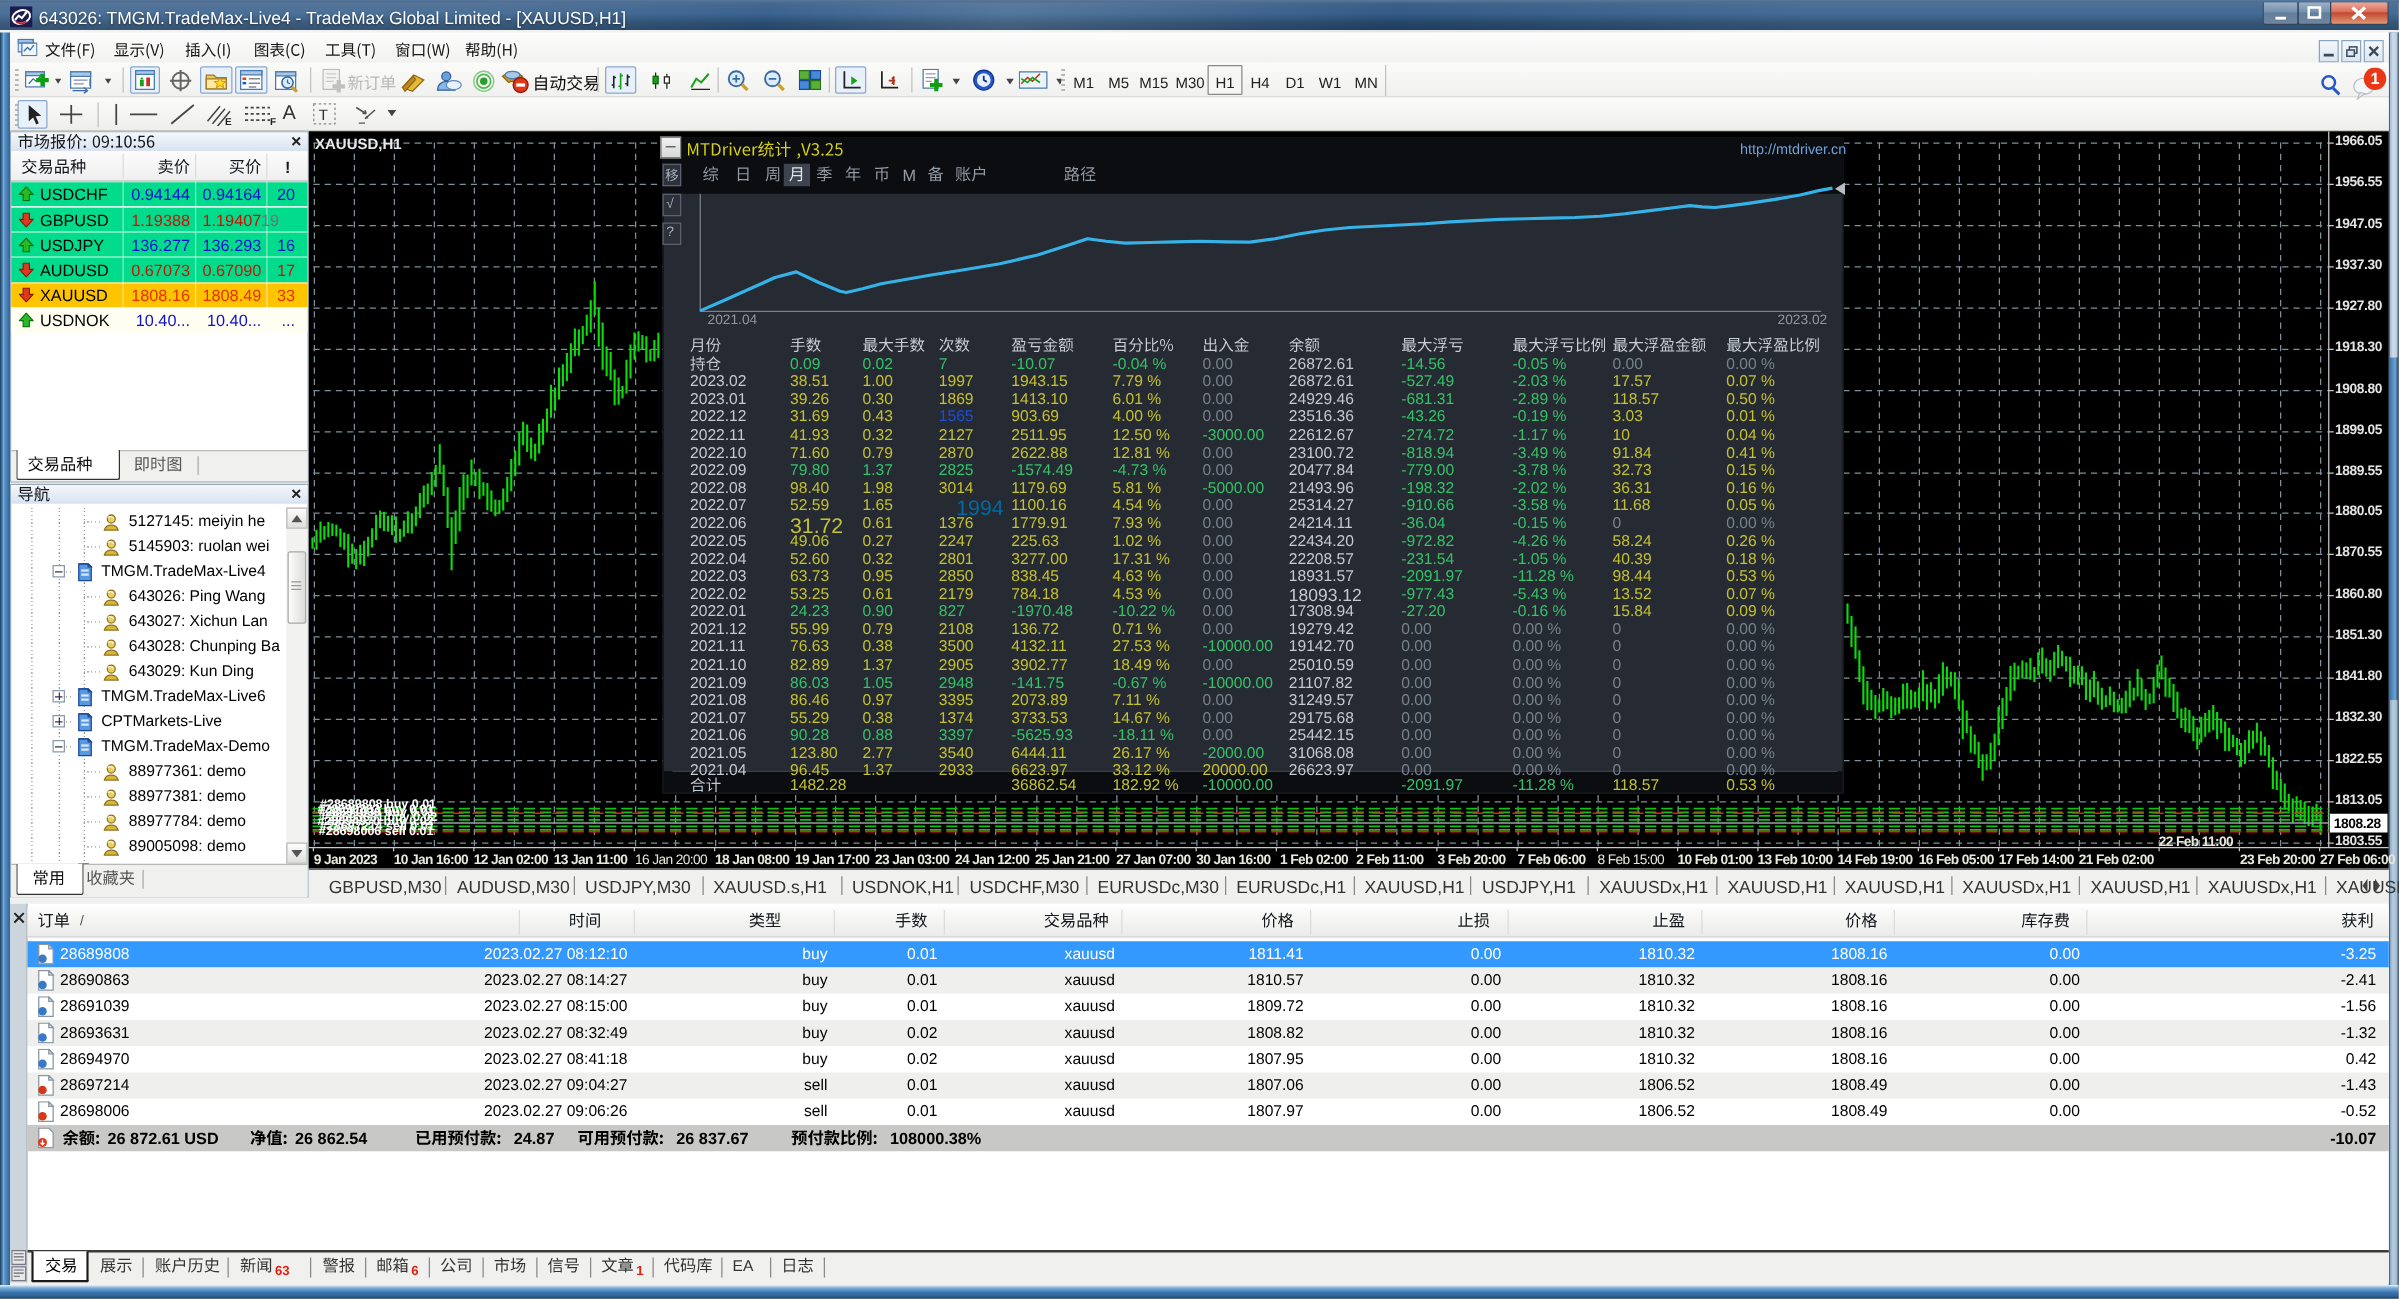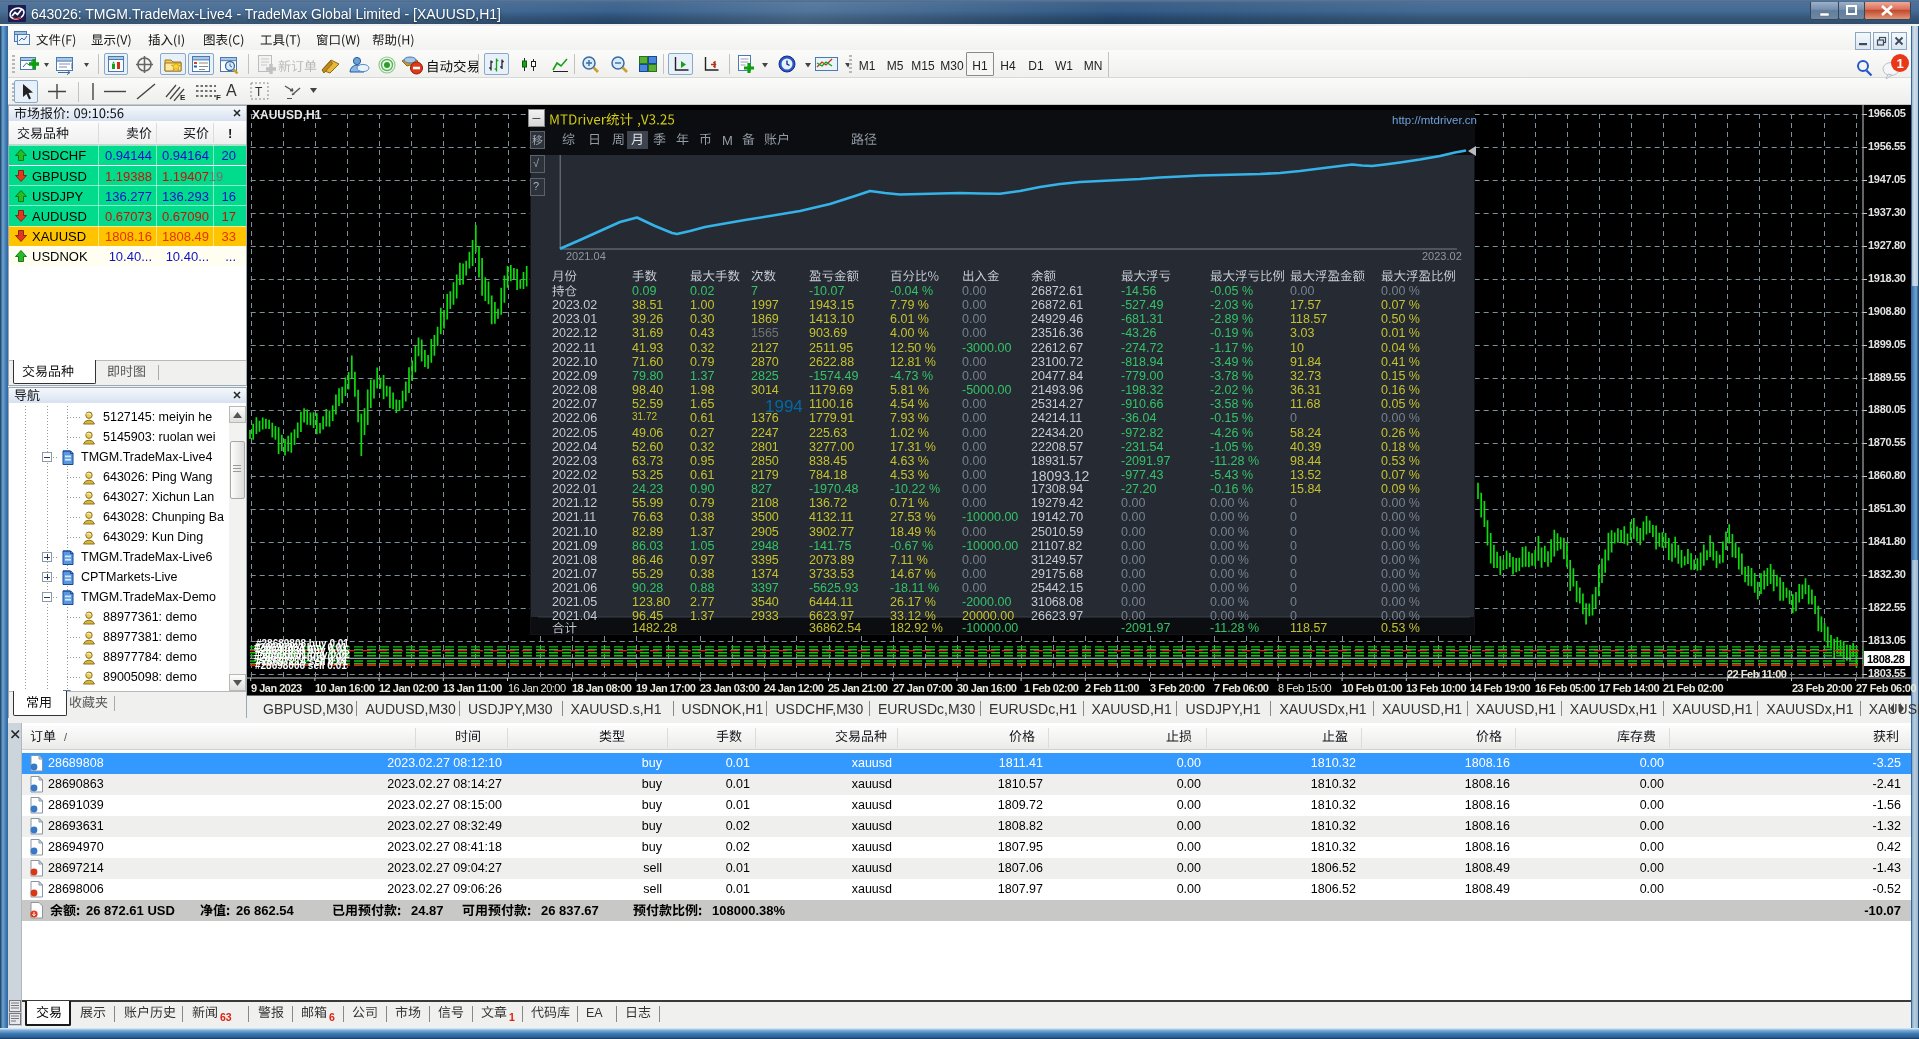--- a/index.html
+++ b/index.html
@@ -858,21 +858,21 @@
 <div class="abs" style="left:890px;top:312.3px;font-size:12.5px;color:#c4c230">6.01 %</div>
 <div class="abs" style="left:962px;top:312.3px;font-size:12.5px;color:#76828e">0.00</div>
 <div class="abs" style="left:1031px;top:312.3px;font-size:12.5px;color:#c3cad2">24929.46</div>
 <div class="abs" style="left:1121px;top:312.3px;font-size:12.5px;color:#35c268">-681.31</div>
 <div class="abs" style="left:1210px;top:312.3px;font-size:12.5px;color:#35c268">-2.89 %</div>
 <div class="abs" style="left:1290px;top:312.3px;font-size:12.5px;color:#c4c230">118.57</div>
 <div class="abs" style="left:1381px;top:312.3px;font-size:12.5px;color:#c4c230">0.50 %</div>
 <div class="abs" style="left:552px;top:326.4px;font-size:12.5px;color:#c3cad2">2022.12</div>
 <div class="abs" style="left:632px;top:326.4px;font-size:12.5px;color:#c4c230">31.69</div>
 <div class="abs" style="left:690px;top:326.4px;font-size:12.5px;color:#c4c230">0.43</div>
-<div class="abs" style="left:751px;top:326.4px;font-size:12.5px;color:#737373">1565</div>
+<div class="abs" style="left:751px;top:326.4px;font-size:12.5px;color:#1d4ed8">1565</div>
 <div class="abs" style="left:809px;top:326.4px;font-size:12.5px;color:#c4c230">903.69</div>
 <div class="abs" style="left:890px;top:326.4px;font-size:12.5px;color:#c4c230">4.00 %</div>
 <div class="abs" style="left:962px;top:326.4px;font-size:12.5px;color:#76828e">0.00</div>
 <div class="abs" style="left:1031px;top:326.4px;font-size:12.5px;color:#c3cad2">23516.36</div>
 <div class="abs" style="left:1121px;top:326.4px;font-size:12.5px;color:#35c268">-43.26</div>
 <div class="abs" style="left:1210px;top:326.4px;font-size:12.5px;color:#35c268">-0.19 %</div>
 <div class="abs" style="left:1290px;top:326.4px;font-size:12.5px;color:#c4c230">3.03</div>
 <div class="abs" style="left:1381px;top:326.4px;font-size:12.5px;color:#c4c230">0.01 %</div>
 <div class="abs" style="left:552px;top:340.6px;font-size:12.5px;color:#c3cad2">2022.11</div>
 <div class="abs" style="left:632px;top:340.6px;font-size:12.5px;color:#c4c230">41.93</div>
@@ -928,21 +928,21 @@
 <div class="abs" style="left:765px;top:397.2px;font-size:17px;color:#0369a1">1994</div>
 <div class="abs" style="left:809px;top:397.2px;font-size:12.5px;color:#c4c230">1100.16</div>
 <div class="abs" style="left:890px;top:397.2px;font-size:12.5px;color:#c4c230">4.54 %</div>
 <div class="abs" style="left:962px;top:397.2px;font-size:12.5px;color:#76828e">0.00</div>
 <div class="abs" style="left:1031px;top:397.2px;font-size:12.5px;color:#c3cad2">25314.27</div>
 <div class="abs" style="left:1121px;top:397.2px;font-size:12.5px;color:#35c268">-910.66</div>
 <div class="abs" style="left:1210px;top:397.2px;font-size:12.5px;color:#35c268">-3.58 %</div>
 <div class="abs" style="left:1290px;top:397.2px;font-size:12.5px;color:#c4c230">11.68</div>
 <div class="abs" style="left:1381px;top:397.2px;font-size:12.5px;color:#c4c230">0.05 %</div>
 <div class="abs" style="left:552px;top:411.3px;font-size:12.5px;color:#c3cad2">2022.06</div>
-<div class="abs" style="left:632px;top:411.3px;font-size:10px;color:#c4c230">31.72</div>
+<div class="abs" style="left:632px;top:411.3px;font-size:17px;color:#c4c230">31.72</div>
 <div class="abs" style="left:690px;top:411.3px;font-size:12.5px;color:#c4c230">0.61</div>
 <div class="abs" style="left:751px;top:411.3px;font-size:12.5px;color:#c4c230">1376</div>
 <div class="abs" style="left:809px;top:411.3px;font-size:12.5px;color:#c4c230">1779.91</div>
 <div class="abs" style="left:890px;top:411.3px;font-size:12.5px;color:#c4c230">7.93 %</div>
 <div class="abs" style="left:962px;top:411.3px;font-size:12.5px;color:#76828e">0.00</div>
 <div class="abs" style="left:1031px;top:411.3px;font-size:12.5px;color:#c3cad2">24214.11</div>
 <div class="abs" style="left:1121px;top:411.3px;font-size:12.5px;color:#35c268">-36.04</div>
 <div class="abs" style="left:1210px;top:411.3px;font-size:12.5px;color:#35c268">-0.15 %</div>
 <div class="abs" style="left:1290px;top:411.3px;font-size:12.5px;color:#76828e">0</div>
 <div class="abs" style="left:1381px;top:411.3px;font-size:12.5px;color:#76828e">0.00 %</div>

